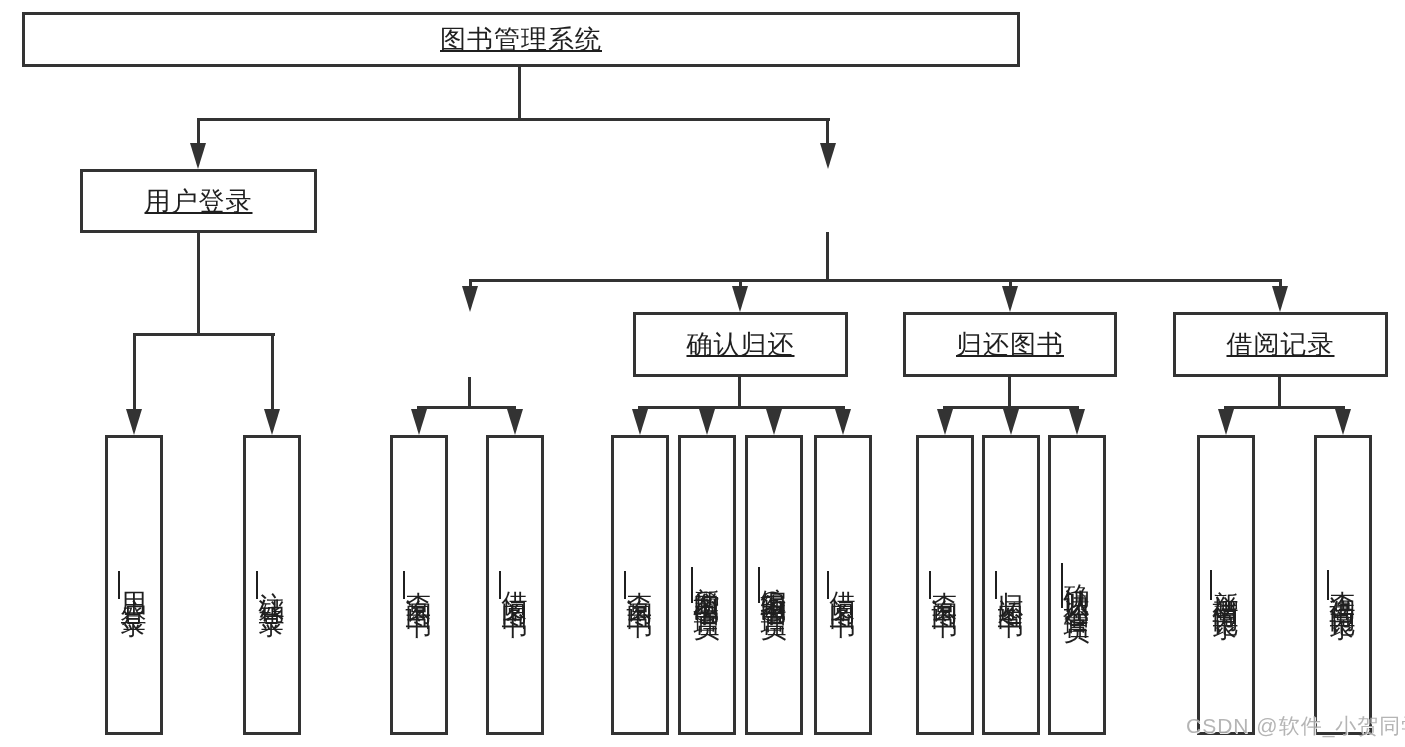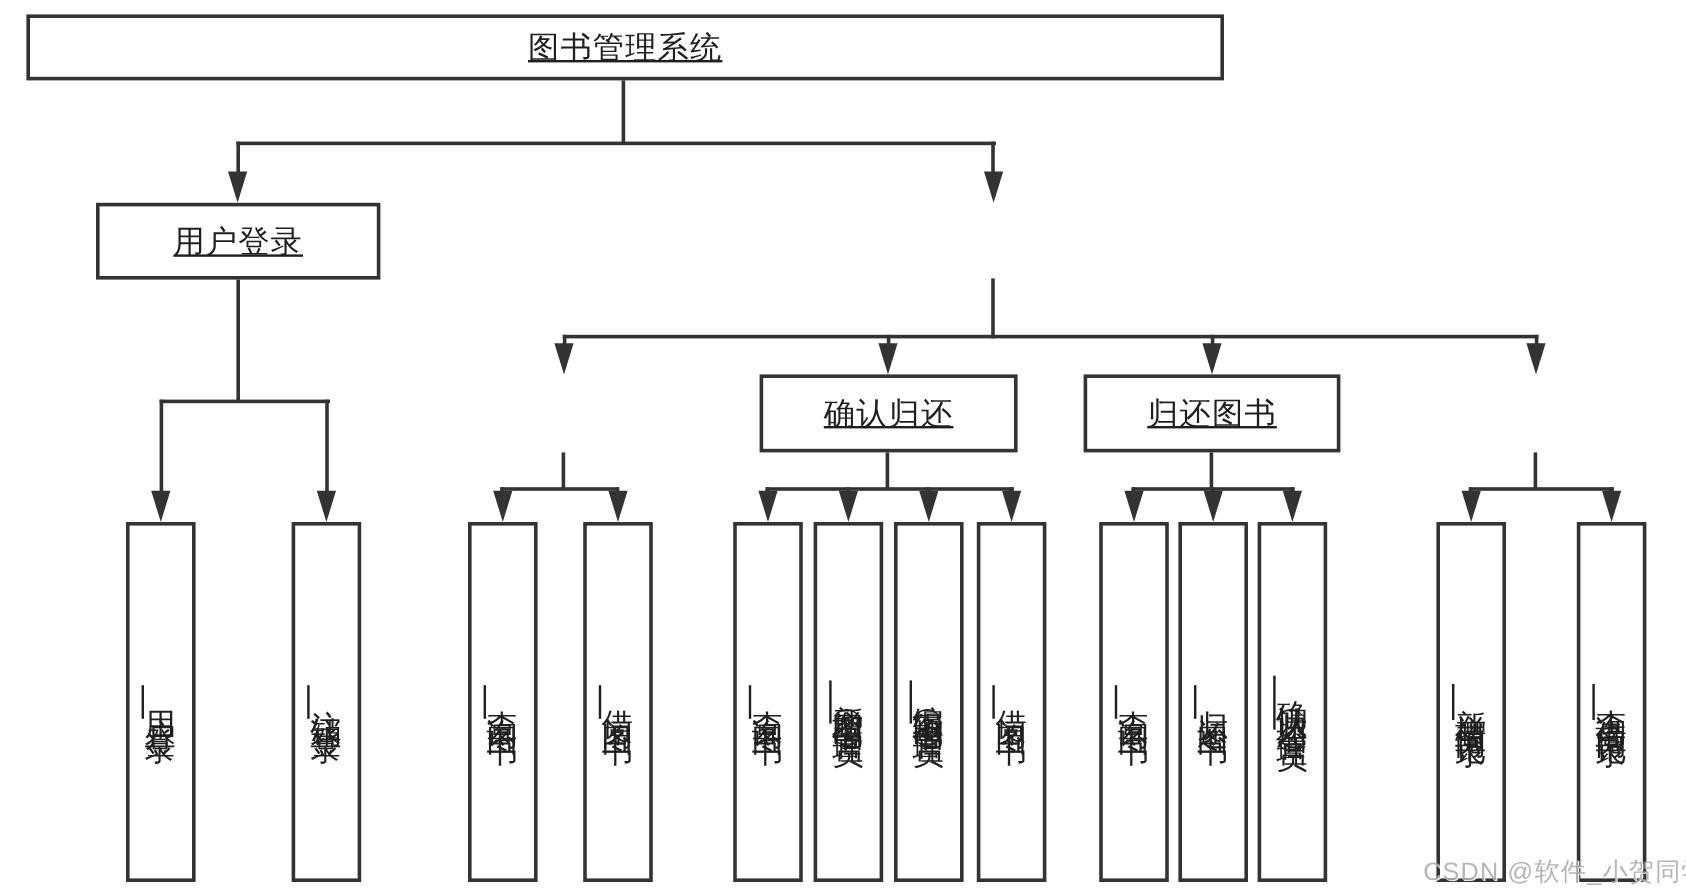--- a/index.html
+++ b/index.html
@@ -47,20 +47,21 @@
   <div class="box" style="left:22px;top:12px;width:998px;height:55px">图书管理系统</div>
 
   <div class="box" style="left:80px;top:169px;width:237px;height:64px">用户登录</div>
 
 
 
   <div class="box" style="left:633px;top:312px;width:215px;height:65px">确认归还</div>
 
   <div class="box" style="left:903px;top:312px;width:214px;height:65px">归还图书</div>
 
+  <div class="box" style="left:1173px;top:312px;width:215px;height:65px">借阅记录</div>
 
   <div class="box leaf" style="left:105px;top:435px;width:58px;height:300px">
     <span class="vtext">用户登录</span>
     </div>
   <div class="box leaf" style="left:243px;top:435px;width:58px;height:300px">
     <span class="vtext">注销登录</span>
     </div>
 
   <div class="box leaf" style="left:390px;top:435px;width:58px;height:300px">
     <span class="vtext">查询图书</span>

